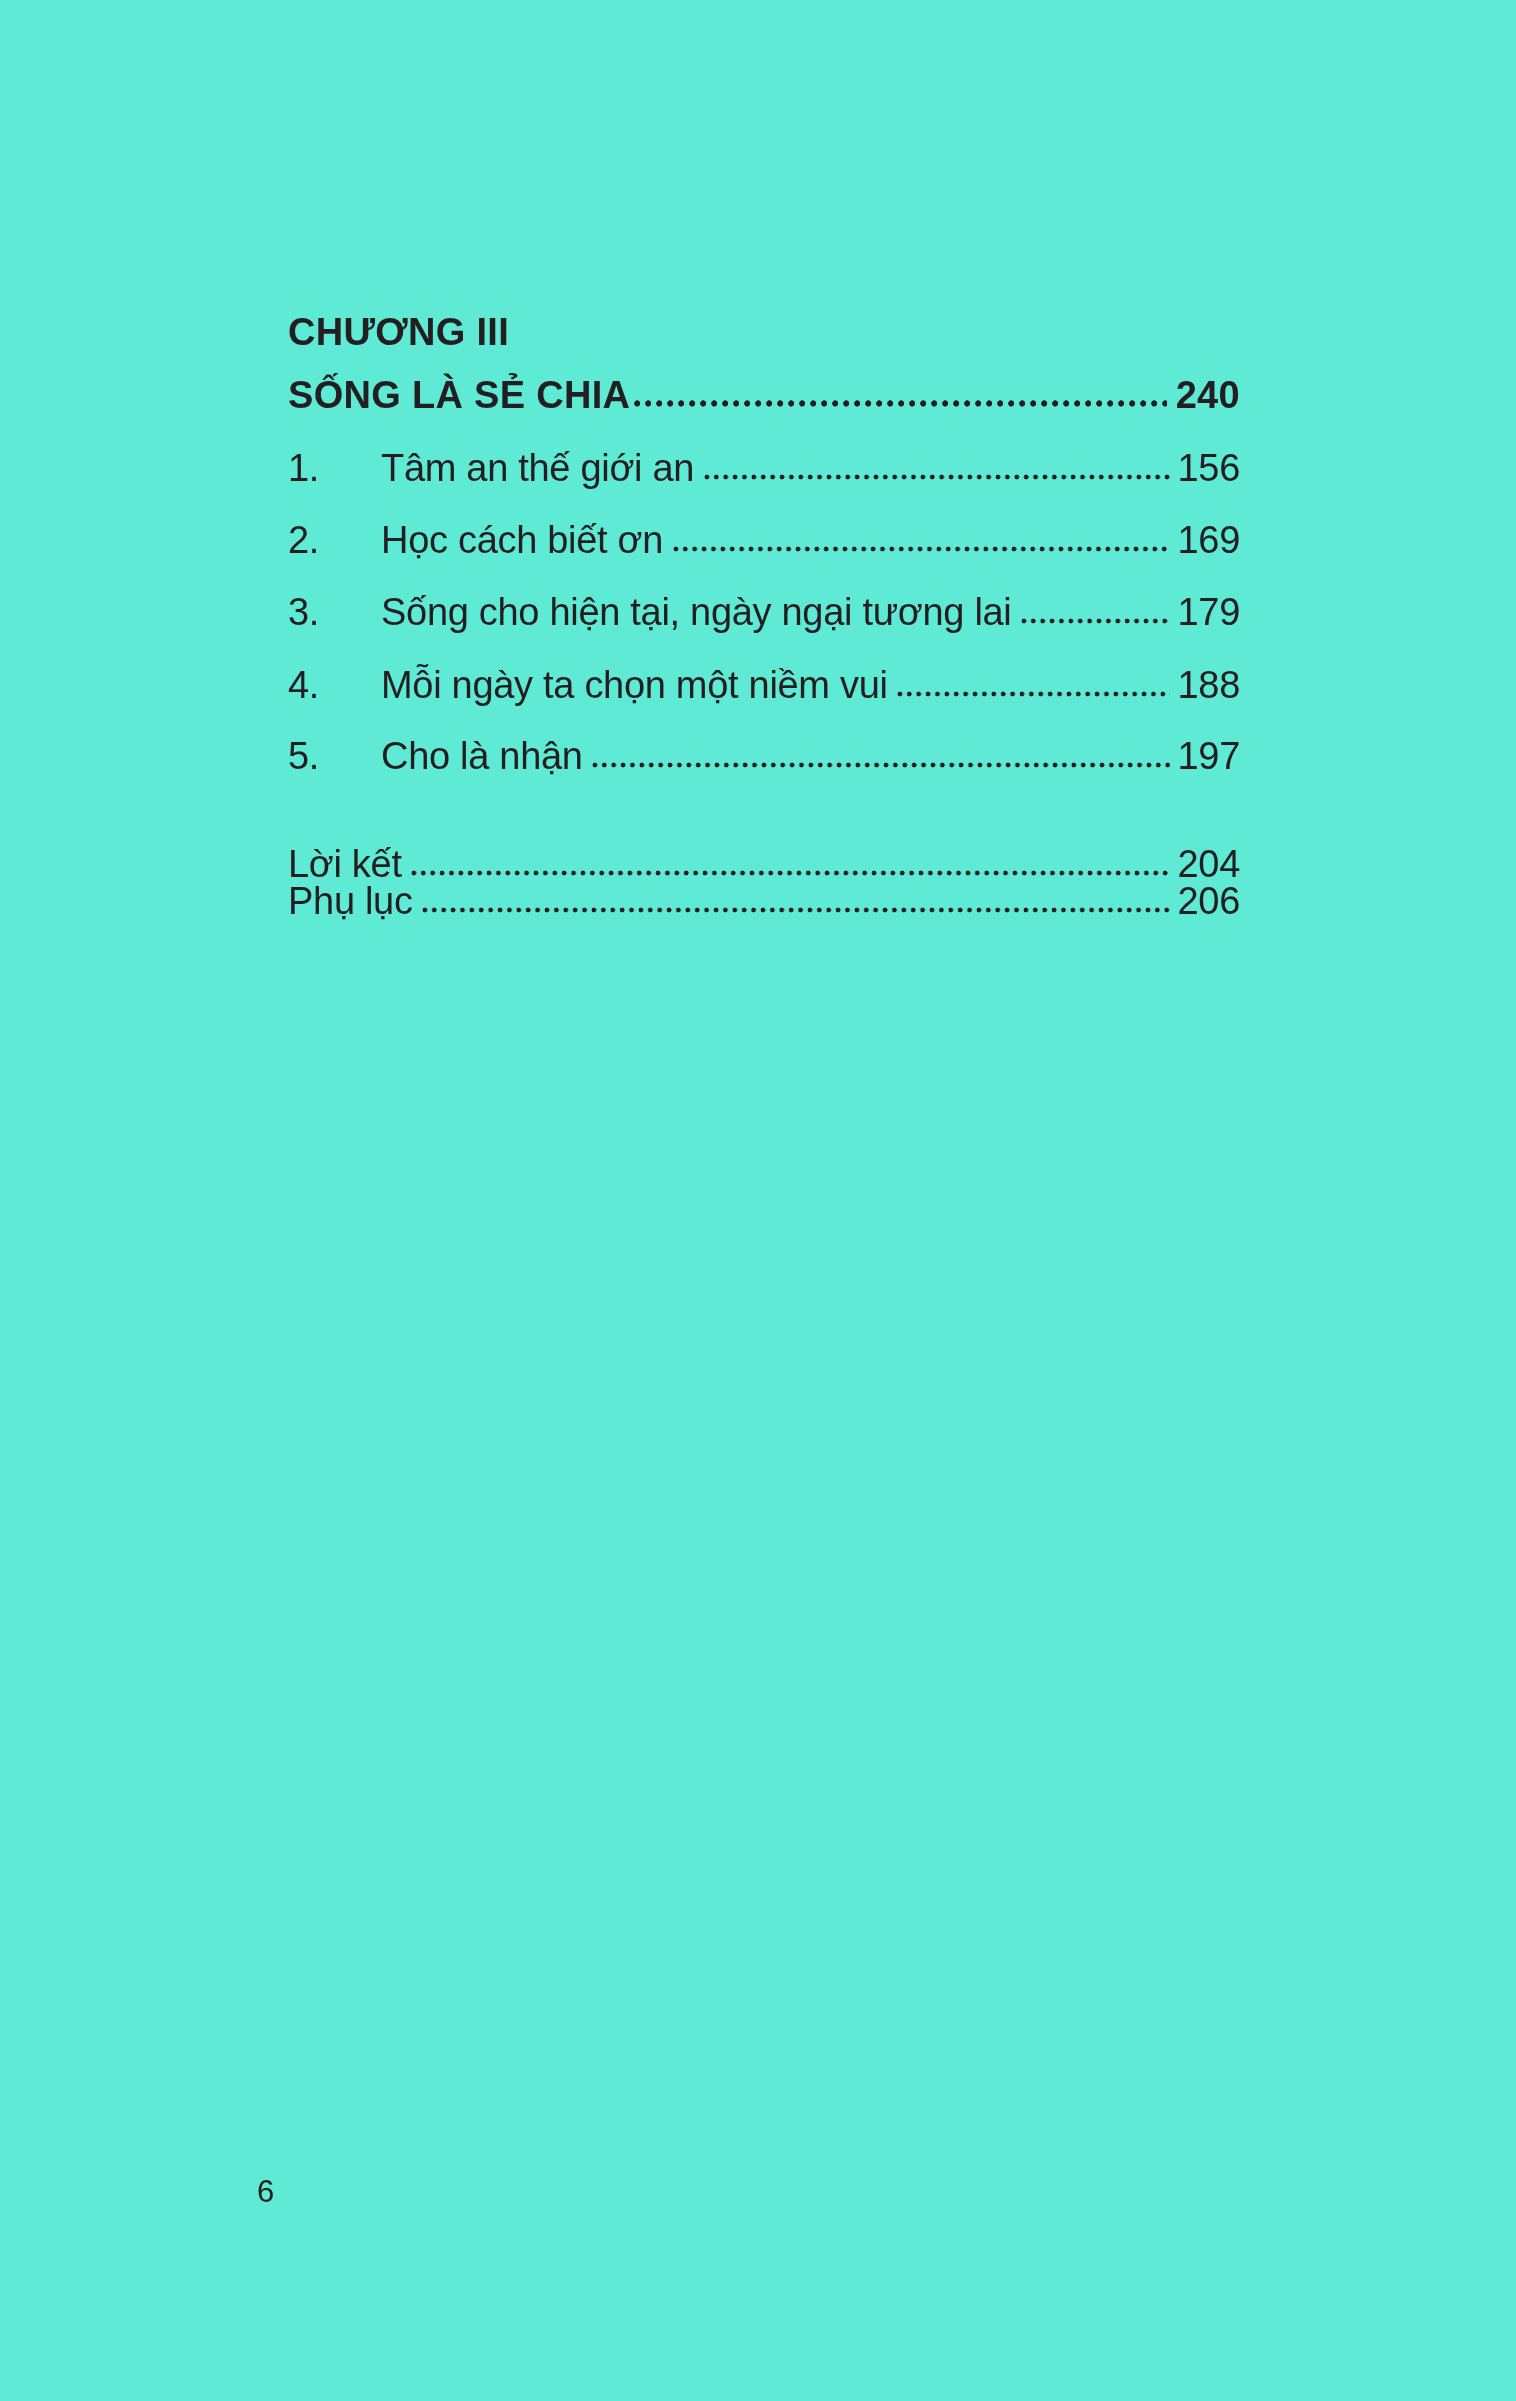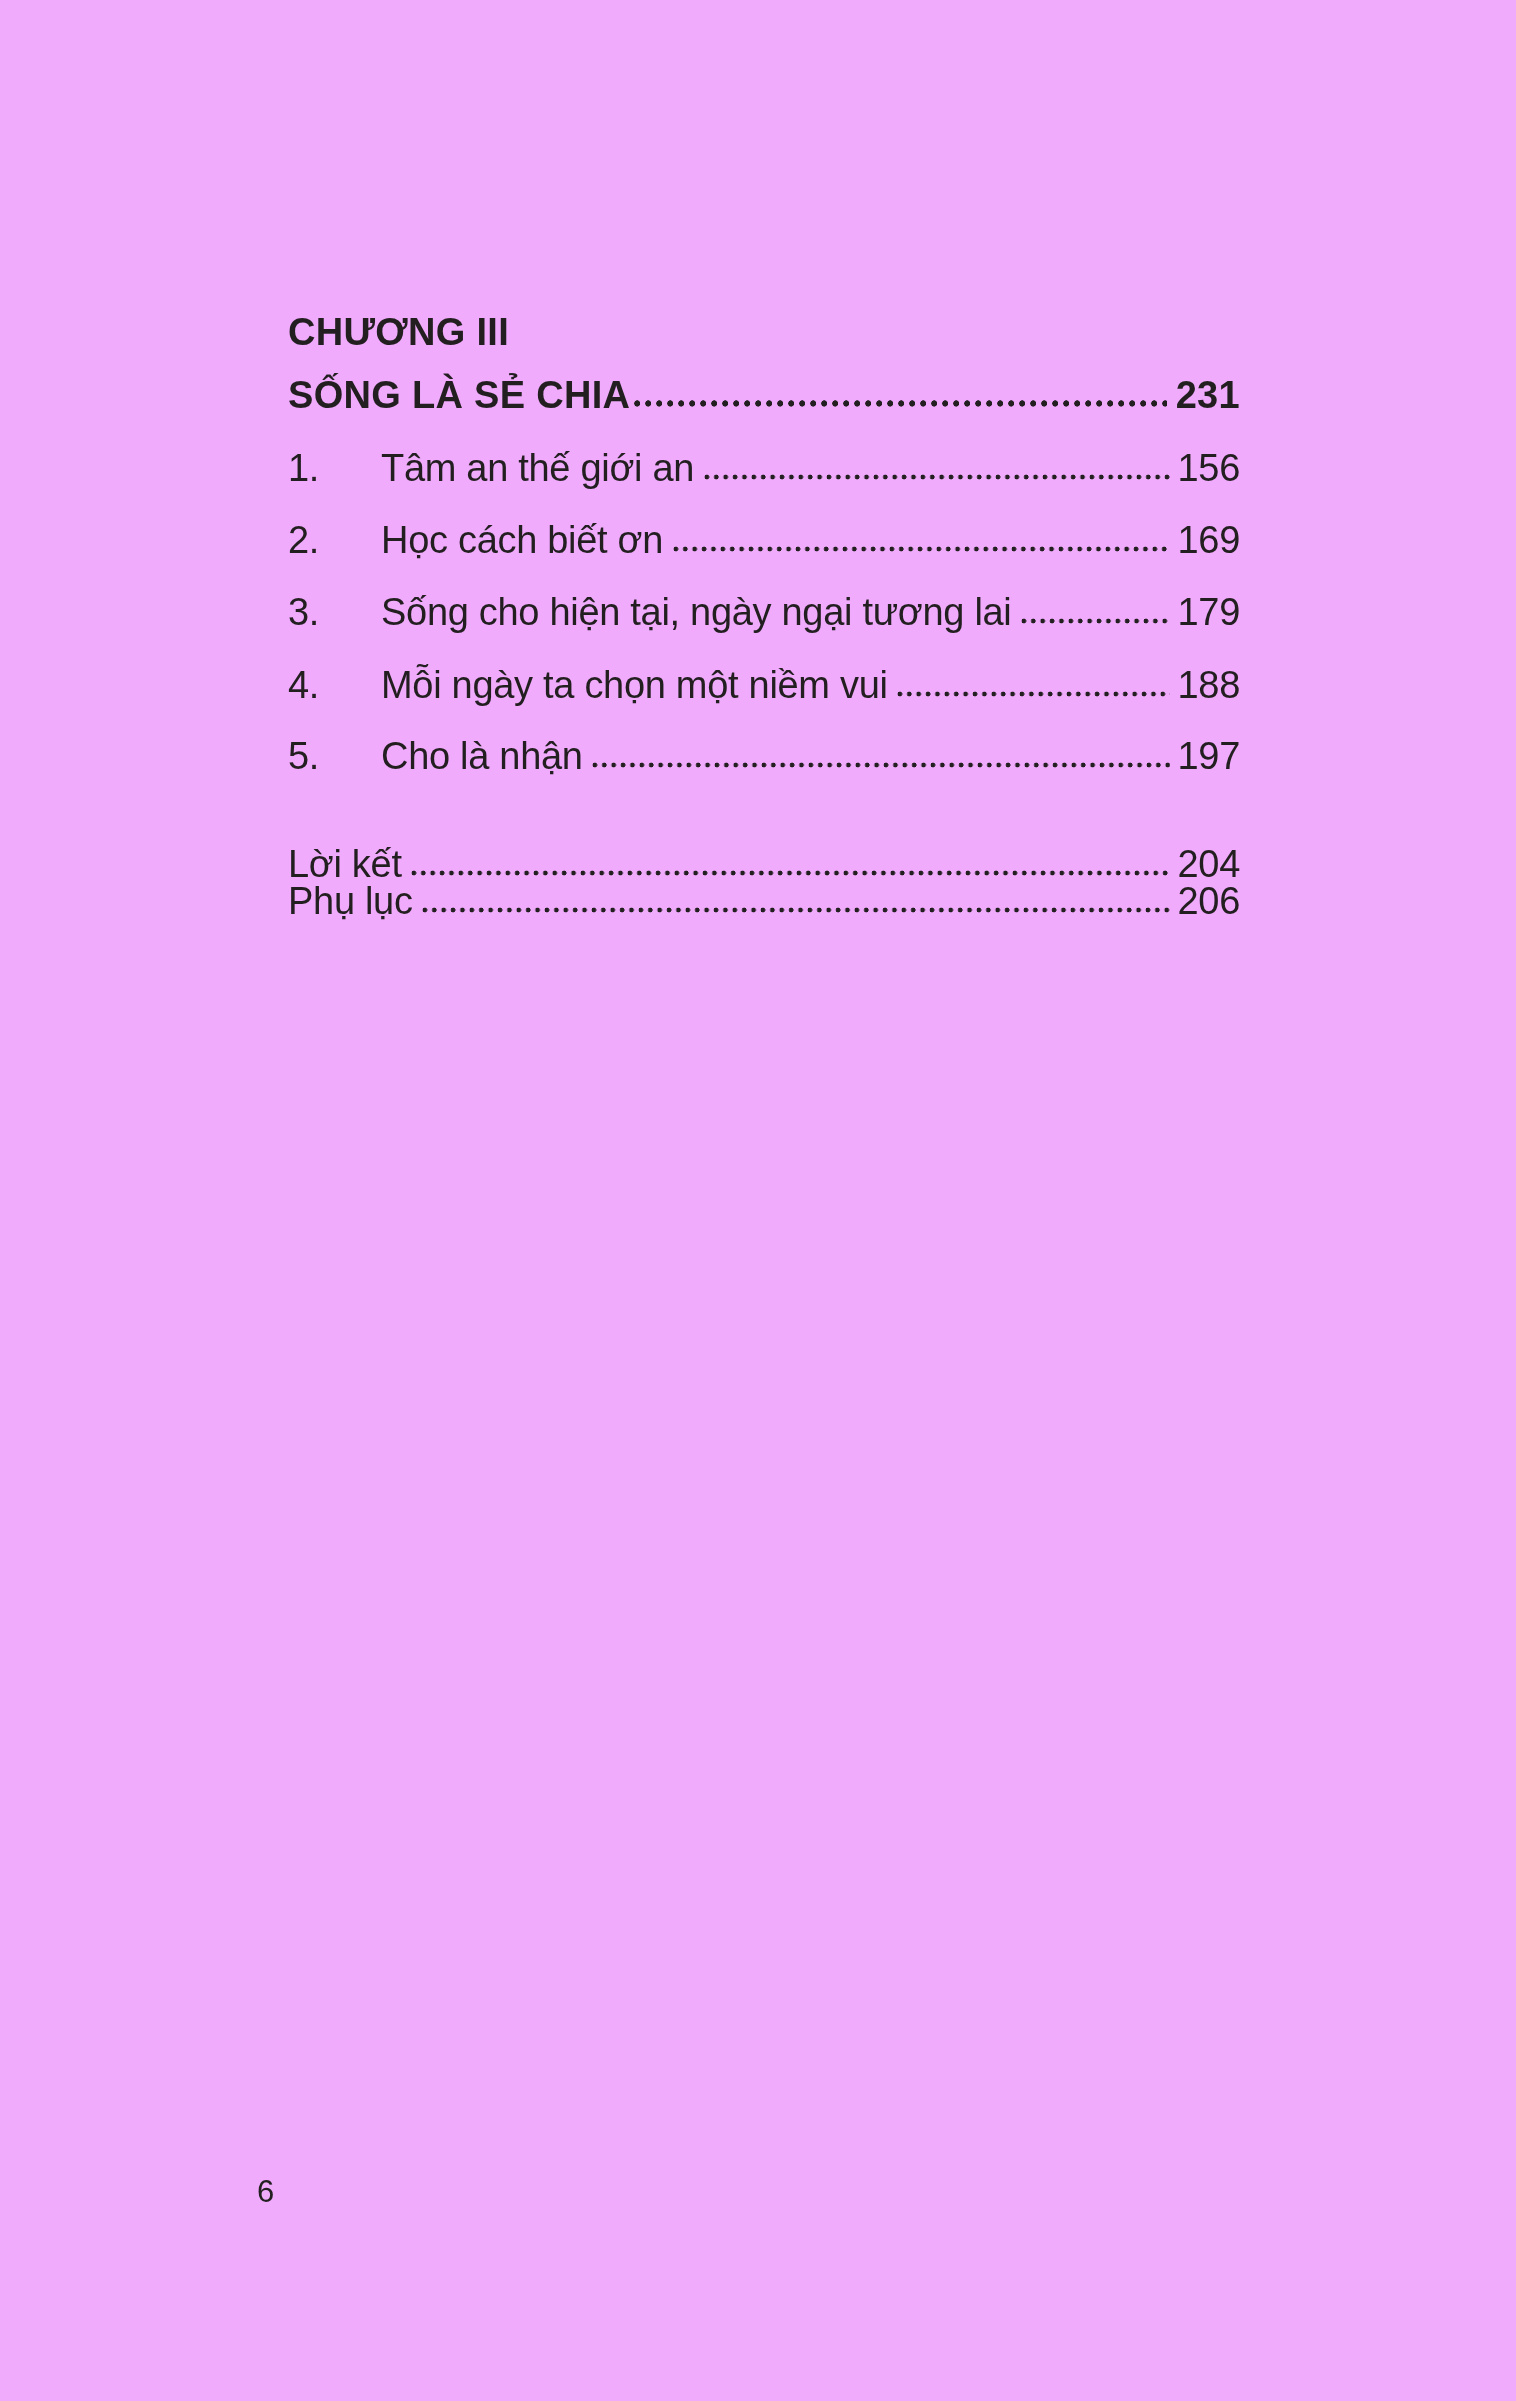--- a/index.html
+++ b/index.html
@@ -1,20 +1,20 @@
 <!DOCTYPE html>
 <html style="font-size:10.4px"><head>
 <meta charset="utf-8">
 <style>
   html, body { margin: 0; padding: 0; }
   .page {
     position: relative;
     width: 1517px;
     height: 2401px;
-    background: #f0abfc;
+    background: #5eead4;
     font-family: "Liberation Sans", "DejaVu Sans", sans-serif;
     color: #231f20;
     overflow: hidden;
   }
   .toc-row {
     position: absolute;
     left: 288px;
     width: 952px;
     display: flex;
     align-items: center;
@@ -87,21 +87,21 @@
 </head>
 <body>
 
 <div class="page">
 
   <div class="chapter-label r-chlabel">CHƯƠNG III</div>
 
   <div class="toc-row bold-row r-chtitle">
     <span class="title">SỐNG LÀ SẺ CHIA</span>
     <span class="leader"></span>
-    <span class="pageno">231</span>
+    <span class="pageno">240</span>
   </div>
 
   <div class="toc-row r-item0">
     <span class="num">1.</span>
     <span class="title">Tâm an thế giới an</span>
     <span class="leader"></span>
     <span class="pageno">156</span>
   </div>
 
   <div class="toc-row r-item1">

